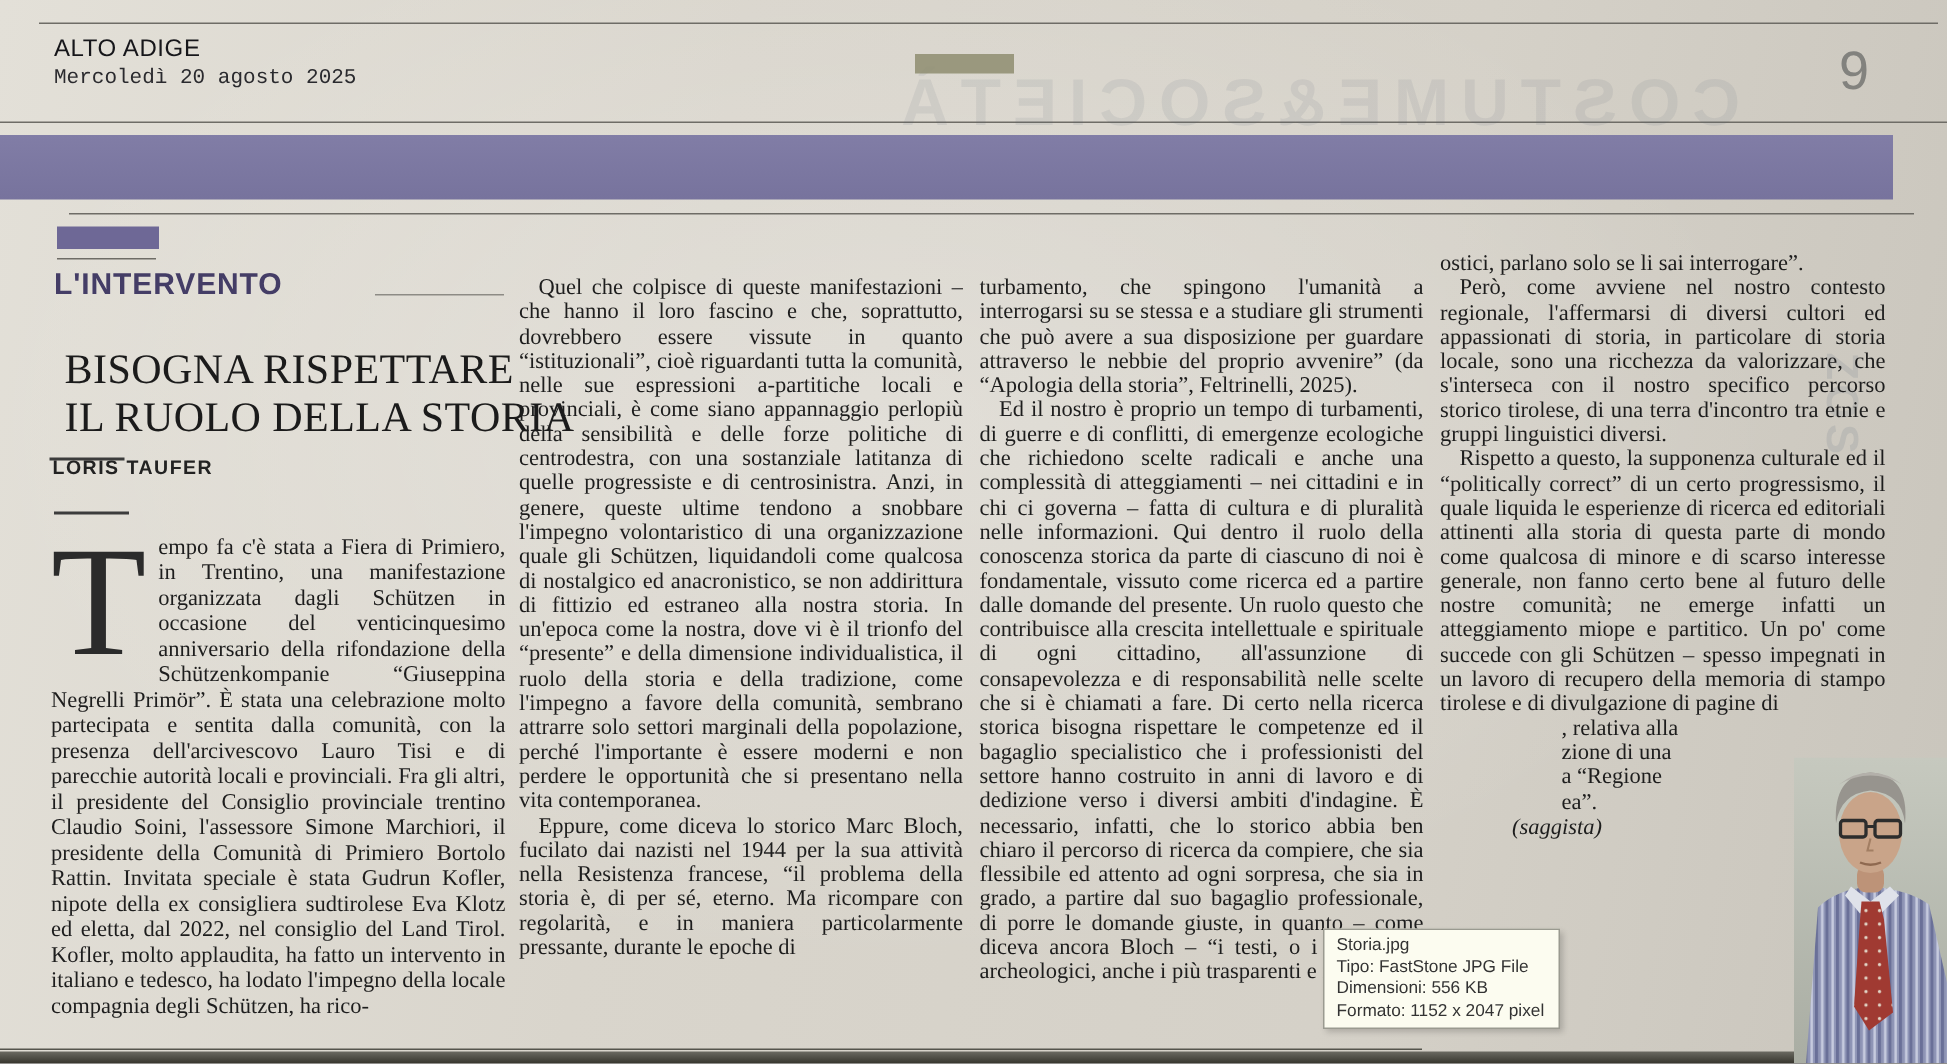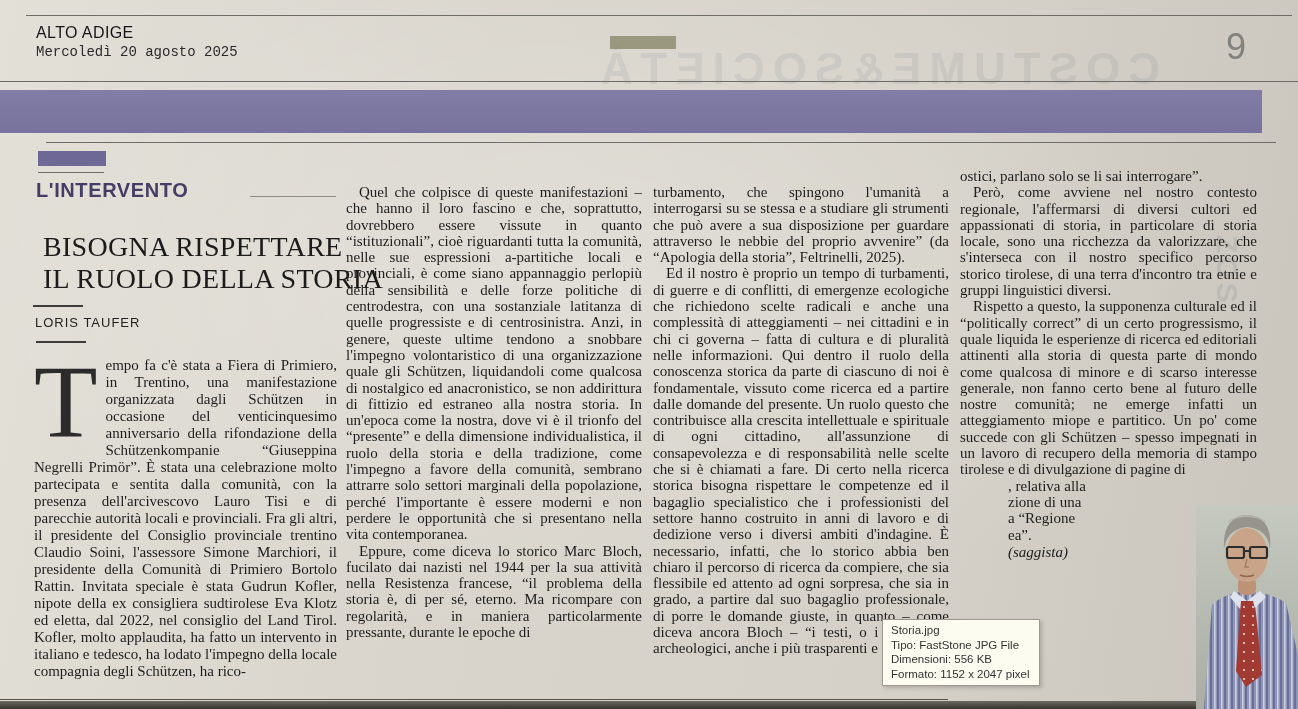--- a/index.html
+++ b/index.html
@@ -20,35 +20,35 @@
     color:rgba(85,95,120,.10);transform:scaleX(-1);white-space:nowrap;}
   .ghost-right{left:1244px;top:235px;font-size:30px;font-weight:bold;color:rgba(80,90,115,.13);
     transform:rotate(90deg);transform-origin:left top;letter-spacing:3px;}
   .olive-box{left:610px;top:36px;width:66px;height:13px;background:#8e8d70;opacity:.85;}
   .purple-band{left:0;top:90px;width:1262px;height:43px;background:linear-gradient(180deg,#817da6,#77739d);}
   .kicker-box{left:38px;top:151px;width:68px;height:15px;background:#6e6896;}
   .kicker{left:36px;top:179px;font-size:20px;font-weight:bold;letter-spacing:.6px;color:#443d66;}
   .kicker-dash{left:250px;top:196px;width:86px;height:1px;background:#8d8b85;}
   .headline{left:31px;top:231px;font-family:"Liberation Serif",serif;font-size:28px;line-height:32px;
     color:#1b1b1b;letter-spacing:.3px;font-weight:500;margin-left:12px;}
-  .byline{left:35px;top:315px;font-size:13px;font-weight:normal;letter-spacing:1px;color:#222;}
+  .byline{left:35px;top:304px;font-size:13px;font-weight:bold;letter-spacing:1px;color:#222;}
   .rule-sm{position:absolute;height:2px;background:#3c3c3c;}
   
   .col{position:absolute;font-family:"Liberation Serif",serif;font-size:15px;line-height:16.3px;
     text-align:justify;color:#1d1d1d;overflow:hidden;}
   .col p{margin:0;}
   .col p.ind{text-indent:13px;}
   #col1{left:34px;top:357px;width:303px;height:345px;line-height:17px;}
   #col2{left:346px;top:184px;width:296px;height:520px;}
   #col3{left:653px;top:184px;width:296px;height:520px;}
   #col4{left:960px;top:168px;width:297px;height:525px;}
   .dropcap{float:left;font-family:"Liberation Serif",serif;font-size:104px;line-height:86px;
     padding:2px 8px 0 0;color:#2b2b2b;}
   .narrow{width:228px;}
-  .frags{margin-left:48px;text-align:left;}
+  .frags{margin-left:81px;text-align:left;}
   .frags div{white-space:nowrap;}
   .signature{margin-left:48px;font-style:italic;font-size:15px;margin-top:1px;}
   
   #photo{left:1196px;top:505px;width:102px;height:204px;z-index:3;}
   
   #tooltip{left:882px;top:619px;z-index:9;background:#fcfcf0;border:1px solid #9a9a90;
     box-shadow:2px 2px 4px rgba(0,0,0,.18);padding:3px 9px 4px 8px;font-size:11.5px;
     line-height:14.5px;color:#333;white-space:nowrap;}
   
   .bottom-strip{left:0;bottom:0;width:100%;height:8px;z-index:2;

